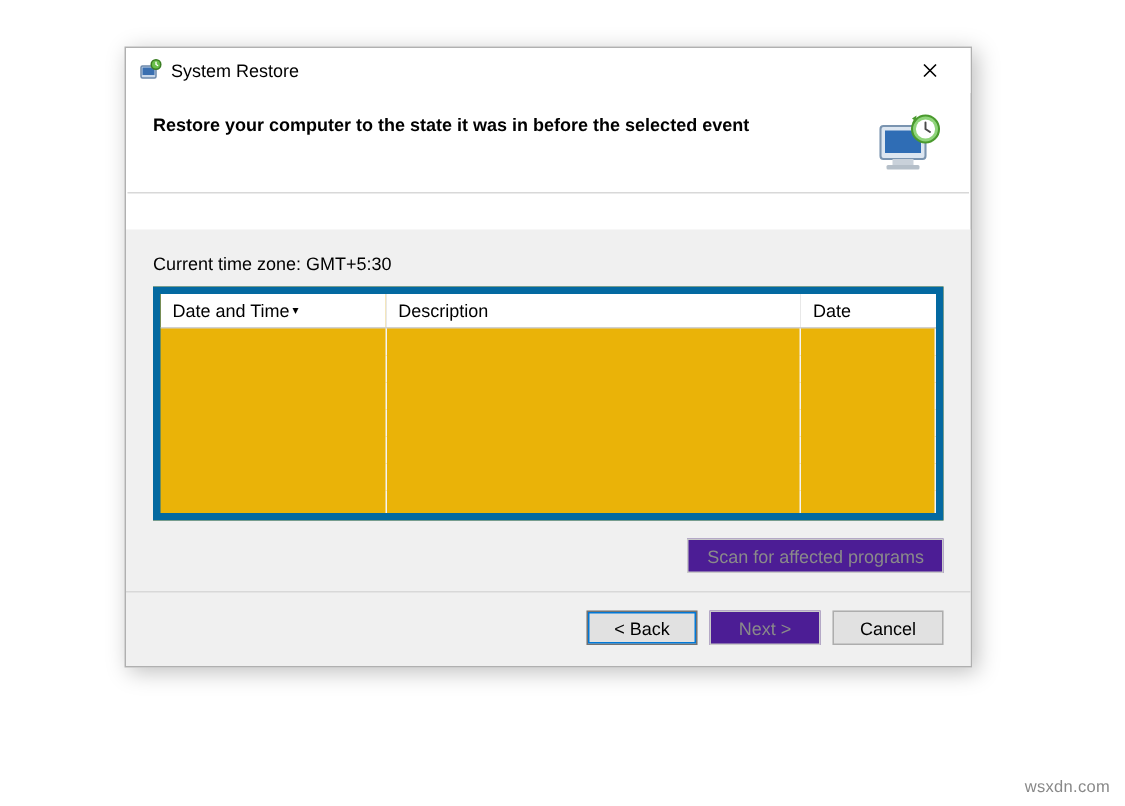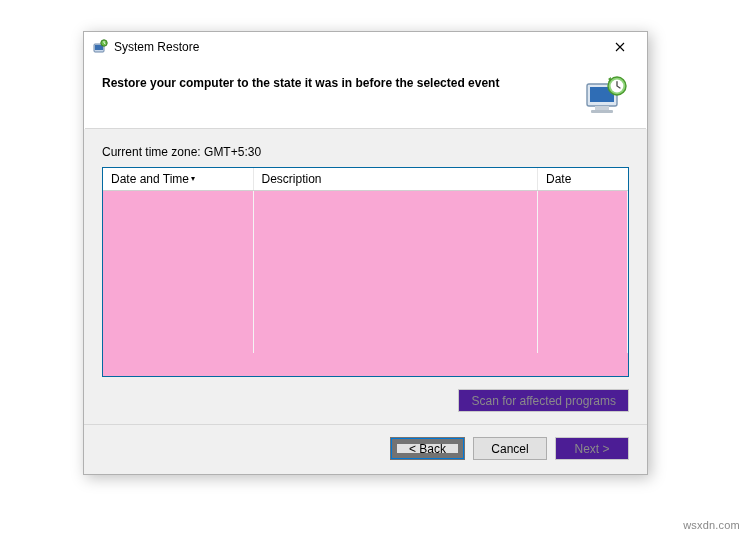--- a/index.html
+++ b/index.html
@@ -71,29 +71,30 @@
       flex-shrink: 0;
     }
     .divider {
       border: none;
       border-top: 1px solid #d8d8d8;
       margin: 0 1px;
     }
     .body-area {
       padding: 16px 18px 12px 18px;
       background: #f0f0f0;
+      margin-top: 24px;
     }
     .tz-label {
       font-size: 12px;
       margin-bottom: 8px;
     }
     .table-wrap {
-      border: 1px solid #0369a1;
-      background: #f9a8d4;
-      height: 210px;
+      border: 5px solid #0369a1;
+      background: #eab308;
+      height: 156px;
       overflow: hidden;
     }
     table {
       width: 100%;
       border-collapse: collapse;
       font-size: 12px;
     }
     thead th {
       text-align: left;
       font-weight: normal;
@@ -140,21 +141,21 @@
       align-items: center;
       justify-content: center;
     }
     .btn[disabled] {
       color: #8a8a8a;
       background: #4c1d95;
       border-color: #c9c9c9;
     }
     .btn.wide { min-width: 160px; }
     .btn.default {
-      border: 7px solid #737373;
+      border: 1px solid #737373;
       outline: 1px solid #0078d7;
       outline-offset: -2px;
     }
     .footer {
       border-top: 1px solid #d8d8d8;
       padding: 12px 18px 14px 18px;
       display: flex;
       justify-content: flex-end;
       gap: 8px;
       background: #f0f0f0;
@@ -266,19 +267,19 @@
       </table>
     </div>
 
     <div class="scan-row">
       <button class="btn wide" disabled="">Scan for affected programs</button>
     </div>
   </div>
 
   <div class="footer">
     <button class="btn default">&lt; Back</button>
+    <button class="btn" disabled="">Next &gt;</button>
     <button class="btn">Cancel</button>
-    <button class="btn" disabled="">Next &gt;</button>
   </div>
 
 </div>
 
 <div class="watermark">wsxdn.com</div>
 
 </body></html>

